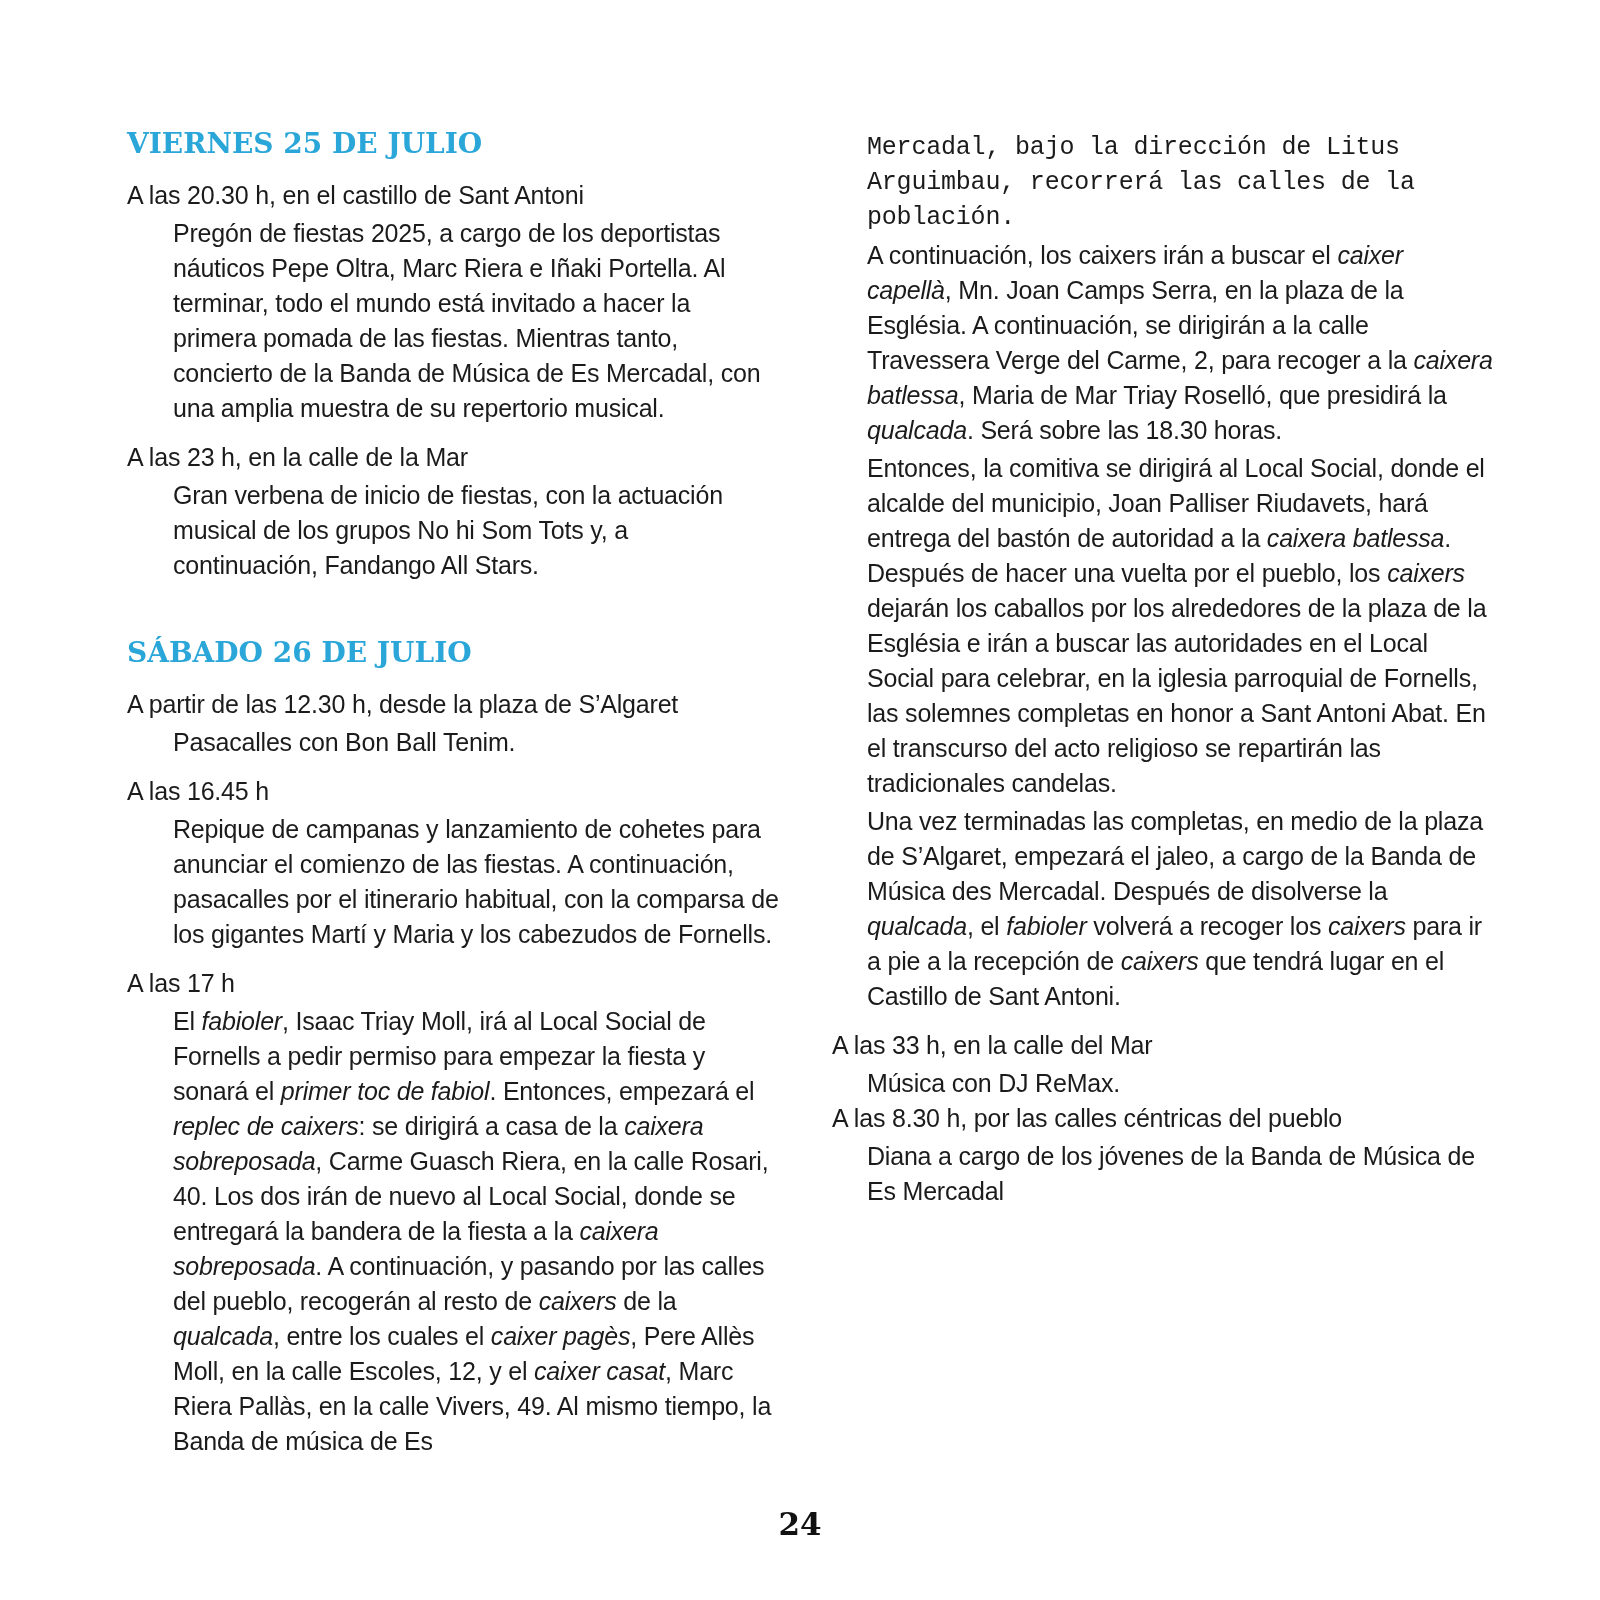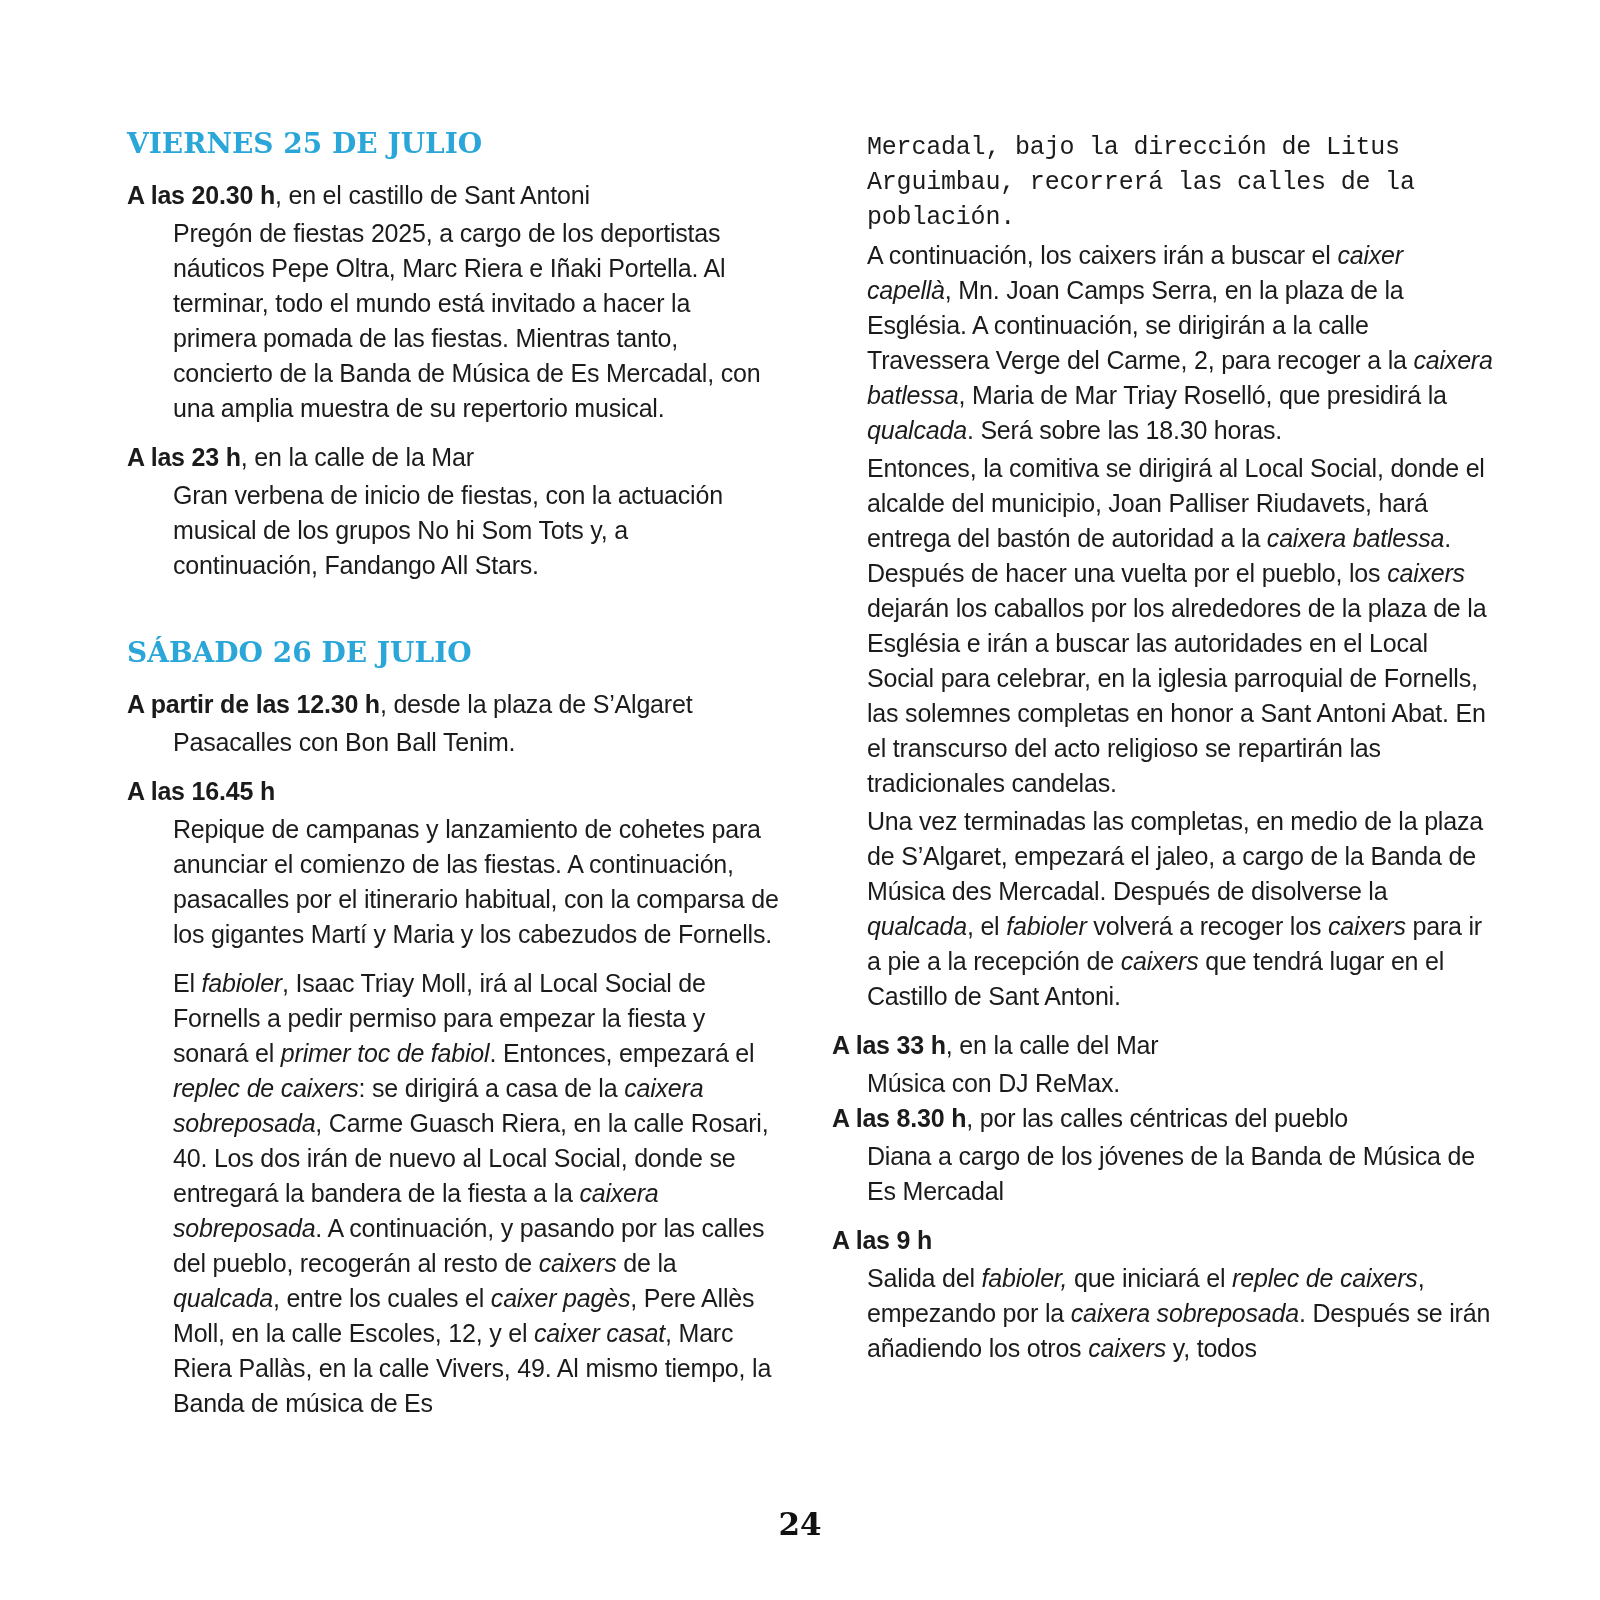--- a/index.html
+++ b/index.html
@@ -25,21 +25,21 @@
     color: #2aa6d8;
     margin: 48px 0 12px 0;
     letter-spacing: 0;
   }
   .day-heading.first { margin-top: 0; }
 
   .event { margin-top: 14px; }
   .event.first { margin-top: 0; }
 
   .time-line { margin: 0; }
-  .time-line .time { font-weight: bold; }
+  .time-line .time { font-weight: normal; }
 
   .para {
     margin: 3px 0 0 0;
   }
   .col-left  .para { padding-left: 46px; }
   .col-right .para { padding-left: 35px; }
 
   .cont-para { margin: 3px 0 0 0; padding-left: 35px; }
   .cont-para.first { margin-top: 0; font-family: Liberation Mono, monospace; }
 
@@ -78,20 +78,21 @@
     <p class="time-line"><span class="time">A partir de las 12.30 h</span><span>, desde la plaza de S’Algaret</span></p>
     <p class="para">Pasacalles con Bon Ball Tenim.</p>
   </div>
 
   <div class="event">
     <p class="time-line"><span class="time">A las 16.45 h</span><span></span></p>
     <p class="para">Repique de campanas y lanzamiento de cohetes para anunciar el comienzo de las fiestas. A continuación, pasacalles por el itinerario habitual, con la comparsa de los gigantes Martí y Maria y los cabezudos de Fornells.</p>
   </div>
 
   <div class="event">
+    <p class="time-line"><span class="time">A las 17 h</span><span></span></p>
     <p class="para">El <i>fabioler</i>, Isaac Triay Moll, irá al Local Social de Fornells a pedir permiso para empezar la fiesta y sonará el <i>primer toc de fabiol</i>. Entonces, empezará el <i>replec de caixers</i>: se dirigirá a casa de la <i>caixera sobreposada</i>, Carme Guasch Riera, en la calle Rosari, 40. Los dos irán de nuevo al Local Social, donde se entregará la bandera de la fiesta a la <i>caixera sobreposada</i>. A continuación, y pasando por las calles del pueblo, recogerán al resto de <i>caixers</i> de la <i>qualcada</i>, entre los cuales el <i>caixer pagès</i>, Pere Allès Moll, en la calle Escoles, 12, y el <i>caixer casat</i>, Marc Riera Pallàs, en la calle Vivers, 49. Al mismo tiempo, la Banda de música de Es</p>
   </div>
 
 </div>
 
 <div class="col col-right">
 
   <p class="cont-para first">Mercadal, bajo la dirección de Litus Arguimbau, recorrerá las calles de la población.</p>
   <p class="cont-para">A continuación, los caixers irán a buscar el <i>caixer capellà</i>, Mn. Joan Camps Serra, en la plaza de la Església. A continuación, se dirigirán a la calle Travessera Verge del Carme, 2, para recoger a la <i>caixera batlessa</i>, Maria de Mar Triay Roselló, que presidirá la <i>qualcada</i>. Será sobre las 18.30 horas.</p>
   <p class="cont-para">Entonces, la comitiva se dirigirá al Local Social, donde el alcalde del municipio, Joan Palliser Riudavets, hará entrega del bastón de autoridad a la <i>caixera batlessa</i>. Después de hacer una vuelta por el pueblo, los <i>caixers</i> dejarán los caballos por los alrededores de la plaza de la Església e irán a buscar las autoridades en el Local Social para celebrar, en la iglesia parroquial de Fornells, las solemnes completas en honor a Sant Antoni Abat. En el transcurso del acto religioso se repartirán las tradicionales candelas.</p>
@@ -101,20 +102,16 @@
     <p class="time-line"><span class="time">A las 33 h</span><span>, en la calle del Mar</span></p>
     <p class="para">Música con DJ ReMax.</p>
   </div>
 
 
   <div class="event first">
     <p class="time-line"><span class="time">A las 8.30 h</span><span>, por las calles céntricas del pueblo</span></p>
     <p class="para">Diana a cargo de los jóvenes de la Banda de Música de Es Mercadal</p>
   </div>
 
-  <div class="event">
-    <p class="time-line"><span class="time">A las 9 h</span><span></span></p>
-    <p class="para">Salida del <i>fabioler,</i> que iniciará el <i>replec de caixers</i>, empezando por la <i>caixera sobreposada</i>. Después se irán añadiendo los otros <i>caixers</i> y, todos</p>
-  </div>
 
 </div>
 
 <div class="page-number">24</div>
 
 </body></html>

